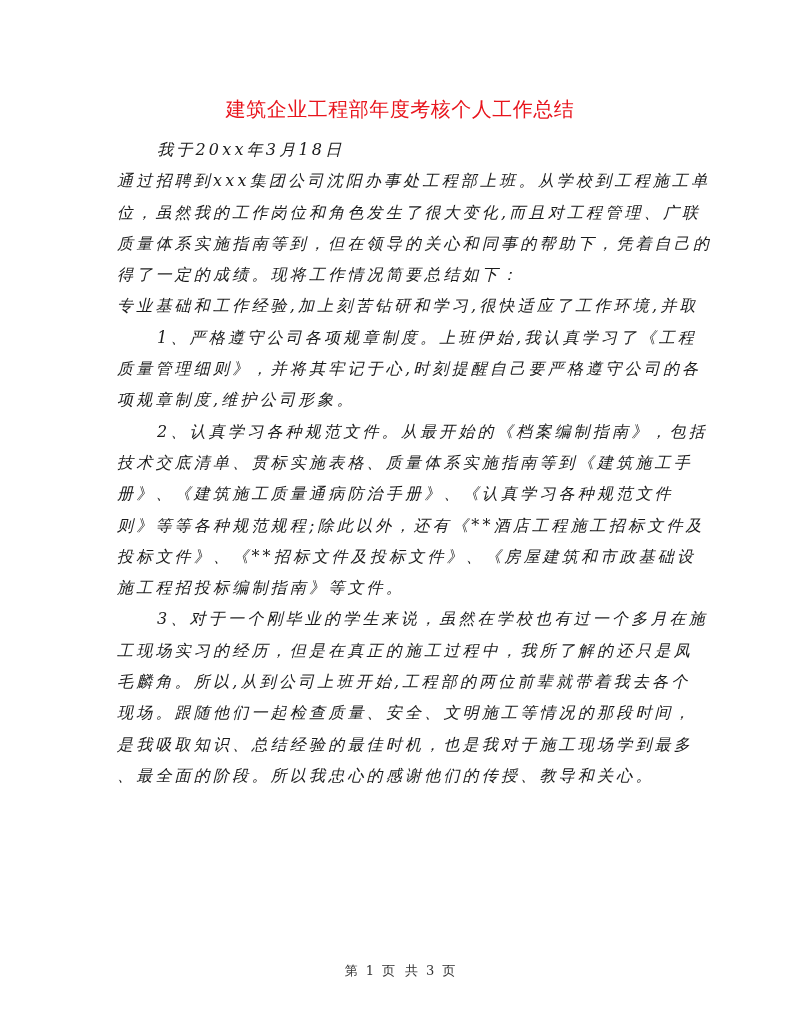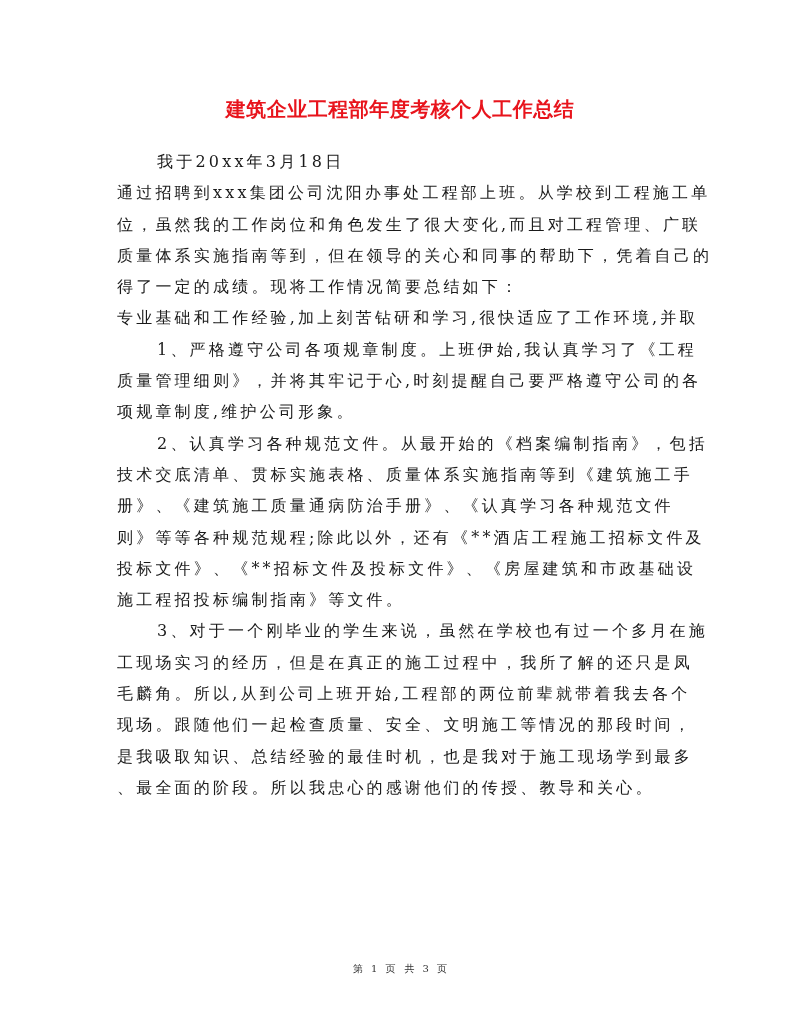--- a/index.html
+++ b/index.html
@@ -1,26 +1,26 @@
 <!DOCTYPE html>
 <html><head>
 <meta charset="utf-8">
 <style>
   html, body { margin: 0; padding: 0; background: #ffffff; }
   body { width: 800px; height: 1036px; position: relative; overflow: hidden;
          font-family: "DejaVu Serif", "Liberation Serif", serif; color: #1a1a1a; }
   .title { position: absolute; top: 96px; left: 0; width: 800px; text-align: center;
-           font-family: "DejaVu Sans", "Liberation Sans", sans-serif; font-weight: bold;
+           font-family: "DejaVu Sans", "Liberation Sans", sans-serif; font-weight: normal;
            font-size: 20px; color: #e8141c; letter-spacing: 0.5px; }
-  .body { position: absolute; top: 146px; left: 117px; width: 570px; font-size: 16px;
-          line-height: 31.3px; letter-spacing: 3.2px; }
+  .body { position: absolute; top: 134px; left: 117px; width: 570px; font-size: 16px;
+          line-height: 31.3px; letter-spacing: 3.2px; font-style: italic; }
   .line { white-space: nowrap; height: 31.3px; }
   .indent { padding-left: 40px; }
   .footer { position: absolute; top: 962px; left: 0; width: 800px; text-align: center;
-            font-size: 10px; color: #333; word-spacing: 6px; }
+            font-size: 13px; color: #333; word-spacing: 6px; }
   .footer span { margin: 0 4px; }
 </style>
 </head>
 <body>
 
 <div class="title">建筑企业工程部年度考核个人工作总结</div>
 
 <div class="body">
   <div class="line indent">我于20xx年3月18日</div>
   <div class="line">通过招聘到xxx集团公司沈阳办事处工程部上班。从学校到工程施工单</div>

